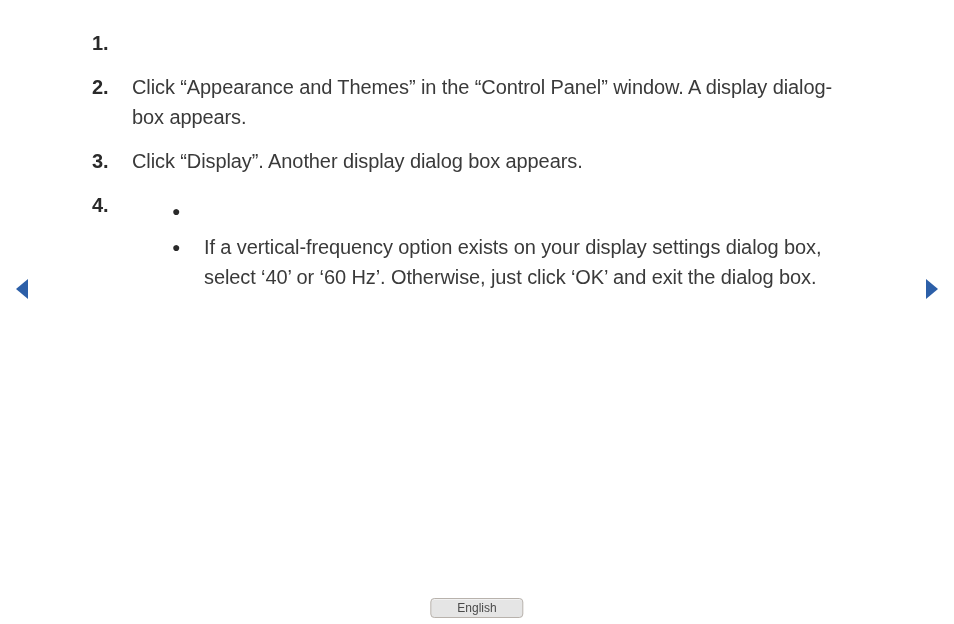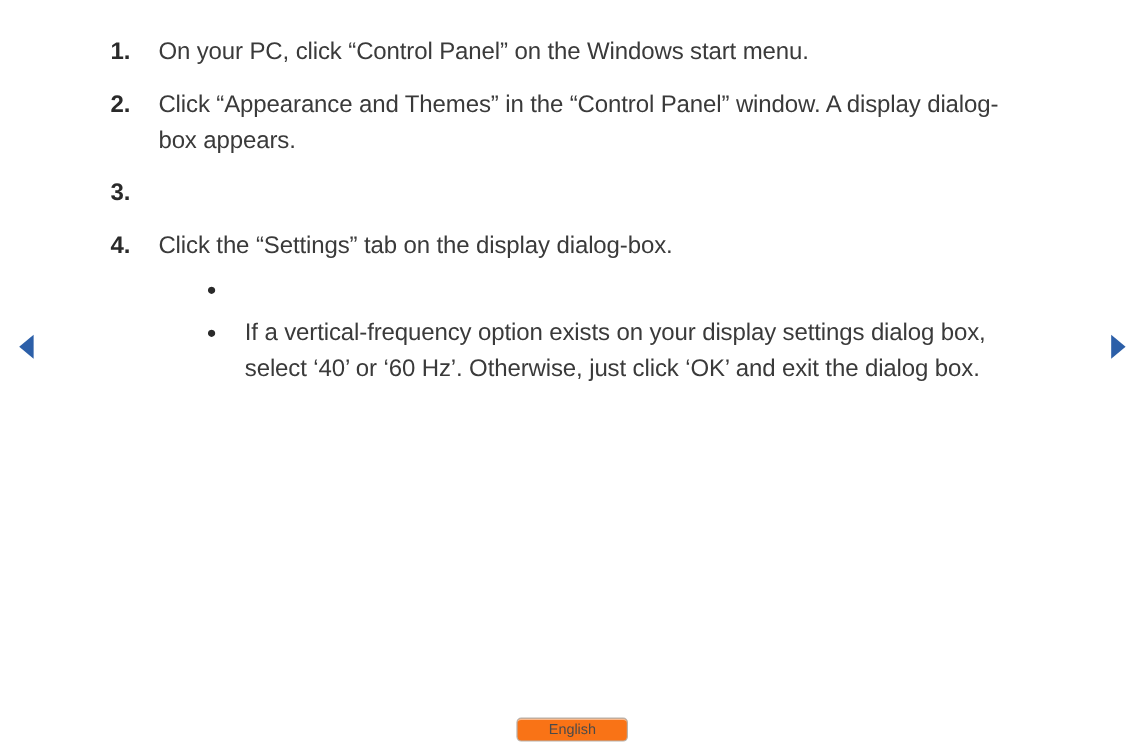--- a/index.html
+++ b/index.html
@@ -69,52 +69,51 @@
     }
     .nav-left svg, .nav-right svg {
       width: 16px;
       height: 22px;
     }
     .lang-badge {
       position: absolute;
       bottom: 6px;
       left: 50%;
       transform: translateX(-50%);
-      background: #f97316;
+      background: #e5e5e5;
       border: 1px solid #b8b2ac;
       border-radius: 4px;
       padding: 2px 26px;
       font-size: 12px;
       color: #4a4a4a;
       box-shadow: inset 0 1px 0 rgba(255,255,255,0.5);
     }
   </style>
 </head>
 <body>
 
 <div class="content">
 
   <div class="ol-item">
     <div class="ol-num">1.</div>
-    <div class="ol-text">On your PC, click “Control Panel” on the Windows start menu.</div>
   </div>
 
   <div class="ol-item">
     <div class="ol-num">2.</div>
     <div class="ol-text">Click “Appearance and Themes” in the “Control Panel” window. A display dialog-box appears.</div>
   </div>
 
   <div class="ol-item">
     <div class="ol-num">3.</div>
+    <div class="ol-text">Click “Display”. Another display dialog box appears.</div>
   </div>
 
   <div class="ol-item">
     <div class="ol-num">4.</div>
     <div style="flex:1">
-      <div class="ol-text">Click the “Settings” tab on the display dialog-box.</div>
       <div class="sub-list">
         <div class="bullet-item">
           <div class="bullet">●</div>
         </div>
         <div class="bullet-item">
           <div class="bullet">●</div>
           <div class="bullet-text">If a vertical-frequency option exists on your display settings dialog box, select ‘40’ or ‘60 Hz’. Otherwise, just click ‘OK’ and exit the dialog box.</div>
         </div>
       </div>
     </div>

